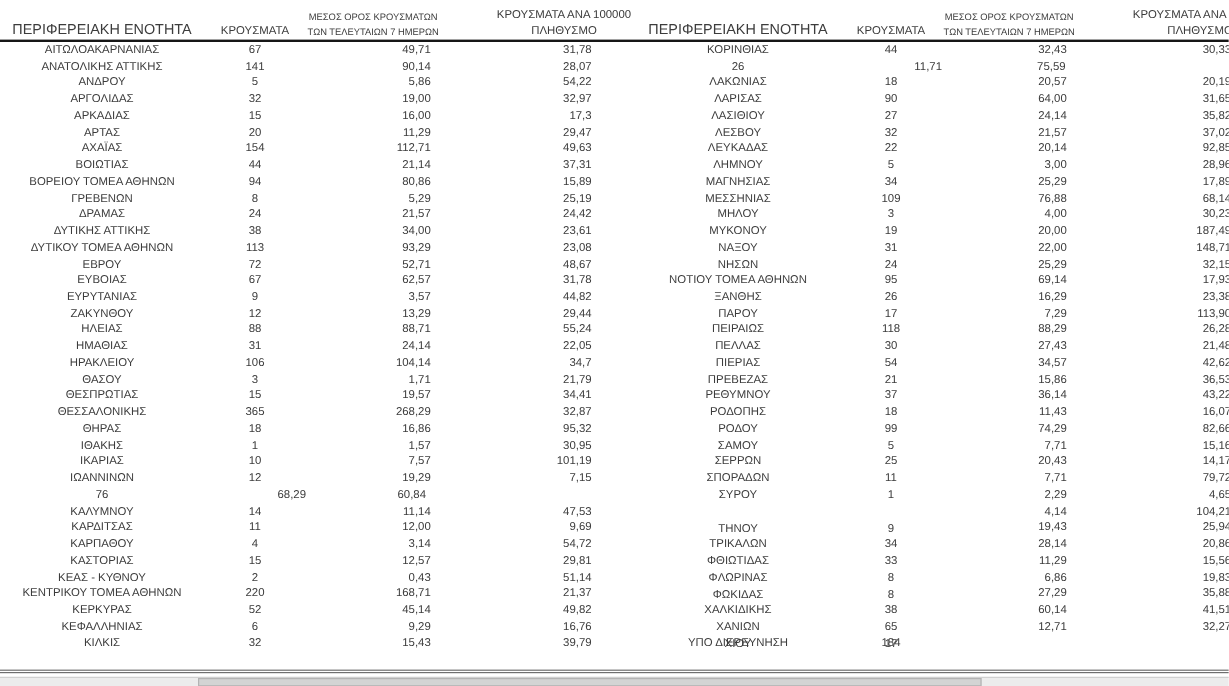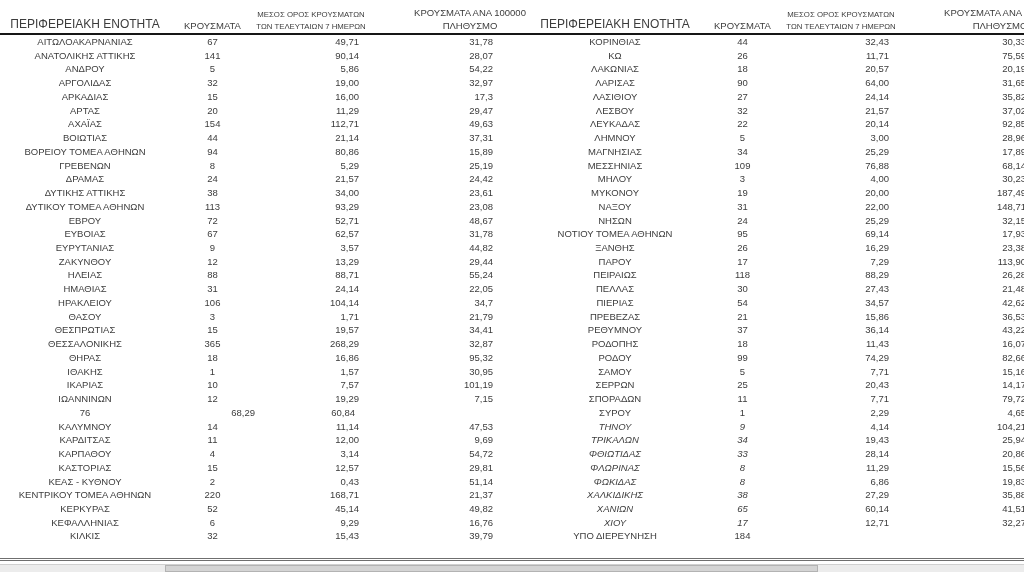--- a/index.html
+++ b/index.html
@@ -24,21 +24,21 @@
   .tbody{position:absolute;top:35px;width:497px;}
   .tbody.left{left:0;}
   .tbody.right{left:530px;}
   .trow{display:grid;grid-template-columns:170px 85px 104px 138px;height:13.74px;line-height:13.74px;font-size:9.5px;}
   .cell{overflow:visible;white-space:nowrap;}
   .cell.region{text-align:center;}
   .cell.cases{text-align:center;}
   .cell.avg7{text-align:right;}
   .cell.per100k{text-align:right;padding-right:4px;}
   .tbody.right .cell.per100k{padding-right:1px;}
-  .trow.italic .cell.region,.trow.italic .cell.cases{font-style:italic;}
+  .trow.italic .cell.region,.trow.italic .cell.cases{margin-top:14px;}
 
   
   .bottom-border{position:absolute;left:0;top:558px;width:1024px;height:1px;
     border-top:1px solid #6f6f6f;border-bottom:1px solid #6f6f6f;background:#ffffff;}
   .hscroll-track{position:absolute;left:0;top:564px;width:1024px;height:8px;background:#ececec;border-top:1px solid #d0d0d0;}
   .hscroll-thumb{position:absolute;left:165px;top:0;width:653px;height:7px;background:#d4d4d4;border:1px solid #b3b3b3;box-sizing:border-box;}
 </style>
 </head>
 <body>
 
@@ -296,21 +296,20 @@
       </div>
     </div>
   <div class="tbody right">
       <div class="trow">
         <div class="cell region">ΚΟΡΙΝΘΙΑΣ</div>
         <div class="cell cases">44</div>
         <div class="cell avg7">32,43</div>
         <div class="cell per100k">30,33</div>
       </div>
       <div class="trow">
-        <div class="cell region">ΚΩ</div>
         <div class="cell cases">26</div>
         <div class="cell avg7">11,71</div>
         <div class="cell per100k">75,59</div>
       </div>
       <div class="trow">
         <div class="cell region">ΛΑΚΩΝΙΑΣ</div>
         <div class="cell cases">18</div>
         <div class="cell avg7">20,57</div>
         <div class="cell per100k">20,19</div>
       </div>

